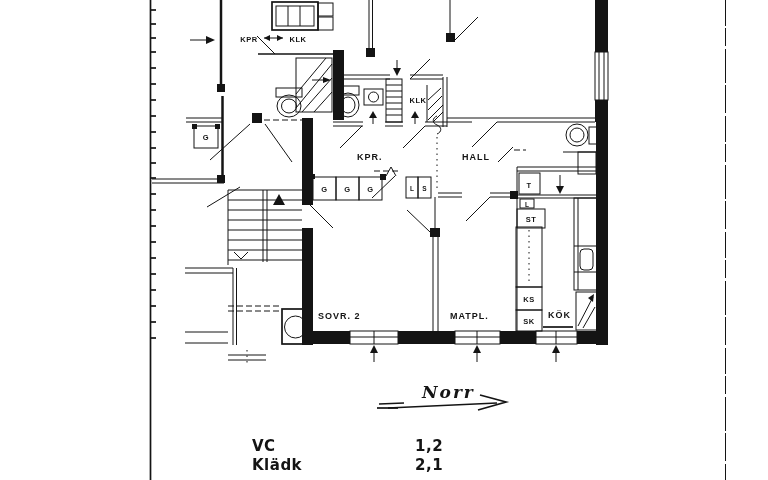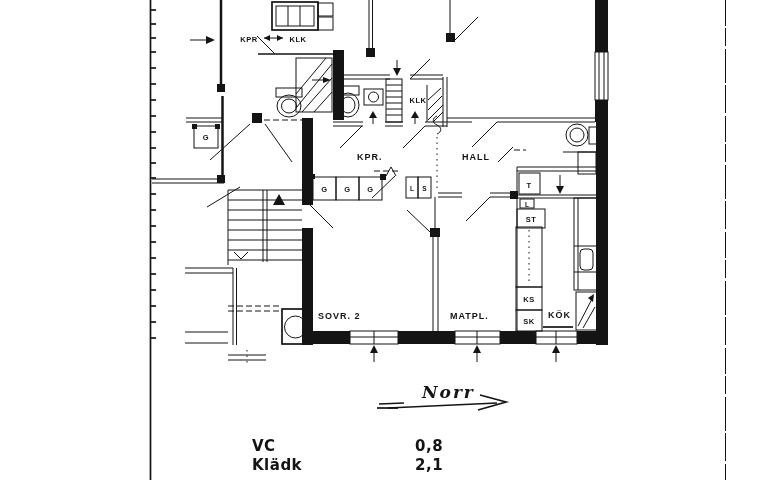--- a/index.html
+++ b/index.html
@@ -393,19 +393,19 @@
     <text class="t-north" x="422" y="398">Norr</text>
     <line class="s2" x1="388" y1="408" x2="497" y2="403"></line>
     <polyline class="s2" points="480,395 506,402 478,410"></polyline>
     <line class="s2" x1="379" y1="404" x2="404" y2="403"></line>
     <line class="s2" x1="377" y1="408" x2="398" y2="408"></line>
   </g>
 </svg>
 
   <div class="legend">
     <div class="legend-row">
-      <span class="legend-name">VC</span><span class="legend-val">0,8</span>
+      <span class="legend-name">VC</span><span class="legend-val">1,2</span>
     </div>
     <div class="legend-row">
       <span class="legend-name">Klädk</span><span class="legend-val">2,1</span>
     </div>
   </div>
 </div>
 
 </body></html>

